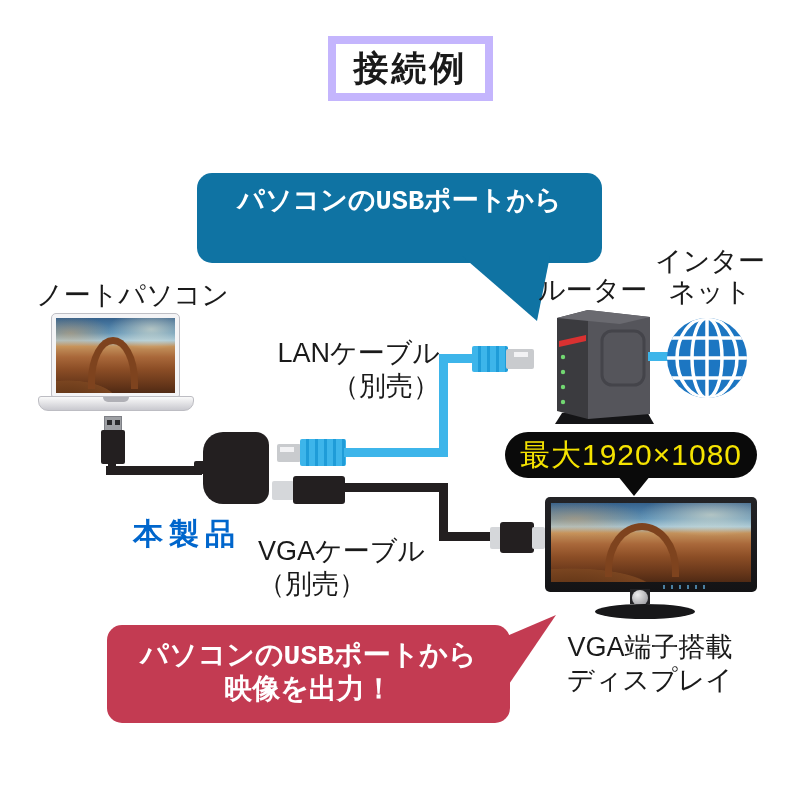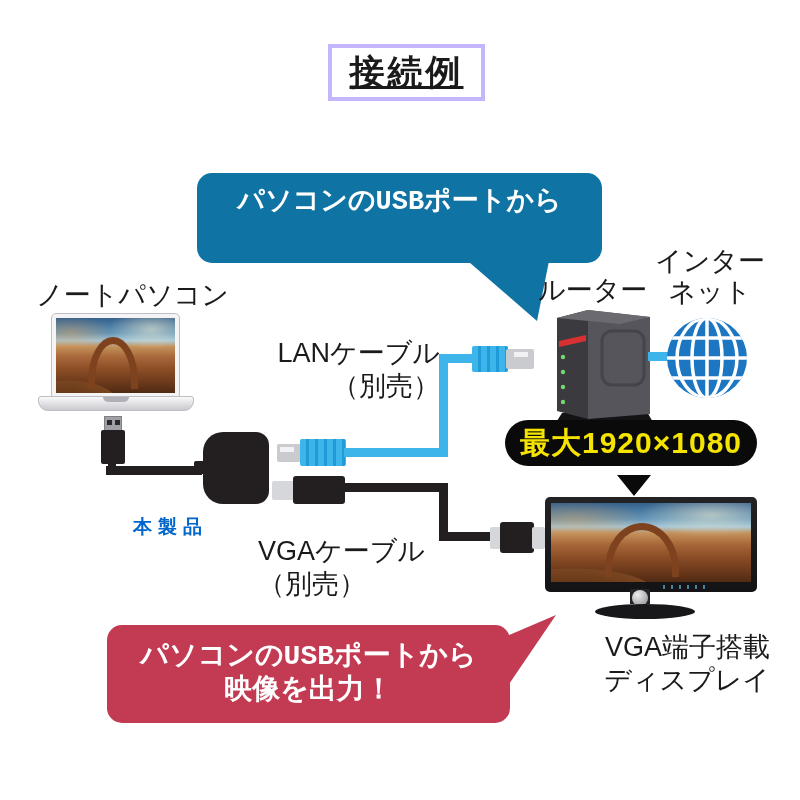--- a/index.html
+++ b/index.html
@@ -2,39 +2,39 @@
 <html><head>
 <meta charset="utf-8">
 <style>
   html,body{margin:0;padding:0;background:#fff;}
   body{font-family:"Liberation Sans","DejaVu Sans",sans-serif;}
   .canvas{position:relative;width:800px;height:800px;background:#fff;overflow:hidden;}
   .abs{position:absolute;}
   .label{color:#1a1a1a;}
 
   
-  .title-box{left:328px;top:44px;width:149px;height:49px;border:4px solid #c4b5fd;
+  .title-box{left:328px;top:36px;width:149px;height:49px;border:8px solid #c4b5fd;
     display:flex;align-items:center;justify-content:center;
-    font-size:35px;font-weight:bold;letter-spacing:3px;color:#1a1a1a;text-decoration:underline;}
+    font-size:35px;font-weight:bold;letter-spacing:3px;color:#1a1a1a;}
 
   
   .bubble{border-radius:15px;color:#fff;font-weight:bold;text-align:center;font-family:Liberation Mono, monospace;}
   .bubble-blue{left:197px;top:173px;width:405px;height:90px;font-size:27px;line-height:32px;padding-top:13px;box-sizing:border-box;}
   .tail-blue{left:450px;top:256px;width:100px;height:67px;clip-path:polygon(12% 0,100% 0,87% 97%);}
   .bubble-red{left:107px;top:625px;width:403px;height:98px;font-size:28px;line-height:34px;padding-top:15px;box-sizing:border-box;}
   .tail-red{left:488px;top:612px;width:68px;height:73px;clip-path:polygon(100% 4%,0 44%,30% 100%);}
 
   
   .laptop-label{left:36px;top:277px;font-size:27px;}
   .lan-label{left:258px;top:337px;width:182px;text-align:right;font-size:27px;line-height:33px;}
   .vga-label{left:258px;top:535px;width:188px;text-align:left;font-size:27px;line-height:33px;}
   .router-label{left:538px;top:272px;font-size:27px;}
   .internet-label{left:650px;top:246px;width:120px;text-align:center;font-size:27px;line-height:31px;}
-  .display-label{left:560px;top:631px;width:210px;text-align:right;font-size:27px;line-height:33px;}
-  .product-label{left:133px;top:514px;font-size:19px;font-weight:bold;letter-spacing:6px;}
+  .display-label{left:545px;top:631px;width:210px;text-align:center;font-size:27px;line-height:33px;}
+  .product-label{left:133px;top:514px;font-size:30px;font-weight:bold;letter-spacing:6px;}
 
   
   .laptop-screen{left:51px;top:313px;width:129px;height:84px;background:#f4f4f6;
     border:1px solid #bfbfc5;border-radius:5px 5px 2px 2px;box-sizing:border-box;}
   .laptop-base{left:38px;top:396px;width:156px;height:15px;
     background:linear-gradient(180deg,#fafafa,#c9c9cf);
     border:1px solid #bdbdc3;border-radius:3px 3px 10px 10px;box-sizing:border-box;}
   .laptop-base::after{content:"";position:absolute;left:50%;top:0;transform:translateX(-50%);
     width:26px;height:5px;background:#b0b0b6;border-radius:0 0 5px 5px;}
 
@@ -63,22 +63,22 @@
   
   .rj45-tip{background:#c9cbce;border-radius:2px;}
   .rj45-notch{background:#f2f2f4;}
   .rj45-body{background:repeating-linear-gradient(90deg,#3db5ea 0 6px,#1f9cd8 6px 9px);border-radius:2px;}
 
   
   .vga-tip{background:#d5d7da;border-radius:2px;}
   .vga-body{background:#231f20;border-radius:3px;}
 
   
-  .badge{left:505px;top:420px;width:252px;height:46px;border-radius:24px;
-    display:flex;align-items:center;justify-content:center;font-size:30px;font-weight:bold;letter-spacing:1px;}
+  .badge{left:505px;top:432px;width:252px;height:46px;border-radius:24px;
+    display:flex;align-items:center;justify-content:center;font-size:30px;font-weight:normal;letter-spacing:1px;}
   .badge-tail{left:617px;top:475px;width:34px;height:21px;clip-path:polygon(0 0,100% 0,50% 100%);}
 
   
   .monitor-frame{left:545px;top:497px;width:212px;height:95px;background:linear-gradient(180deg,#232326,#131315);border-radius:5px;}
   .monitor-photo{left:6px;top:6px;right:6px;bottom:10px;}
   .monitor-dots{left:118px;bottom:3px;width:48px;height:4px;
     background:repeating-linear-gradient(90deg,#4a7fa0 0 2px,transparent 2px 8px);}
   .monitor-neck{left:630px;top:589px;width:20px;height:15px;background:#232326;}
   .monitor-knob{left:632px;top:590px;width:16px;height:16px;border-radius:50%;background:radial-gradient(circle at 35% 30%,#eee,#8a8a90);}
   .monitor-base{left:595px;top:604px;width:100px;height:15px;background:#18181a;border-radius:50%;}

